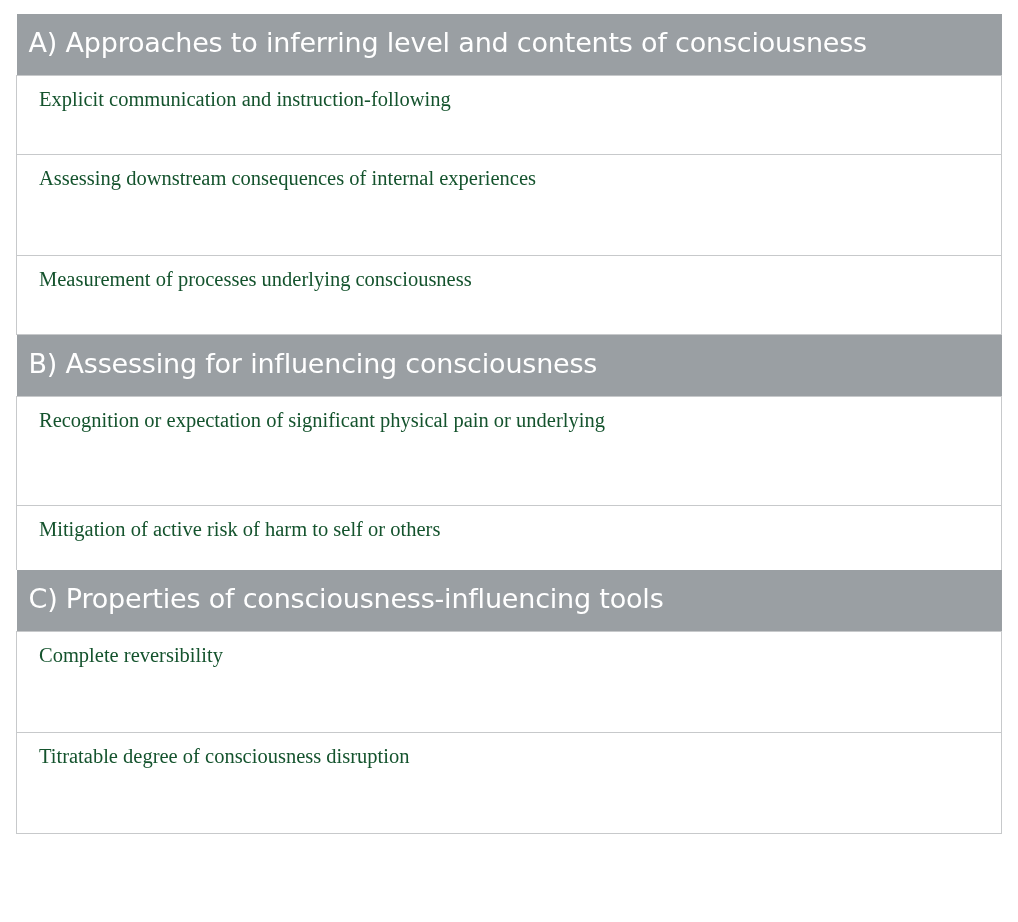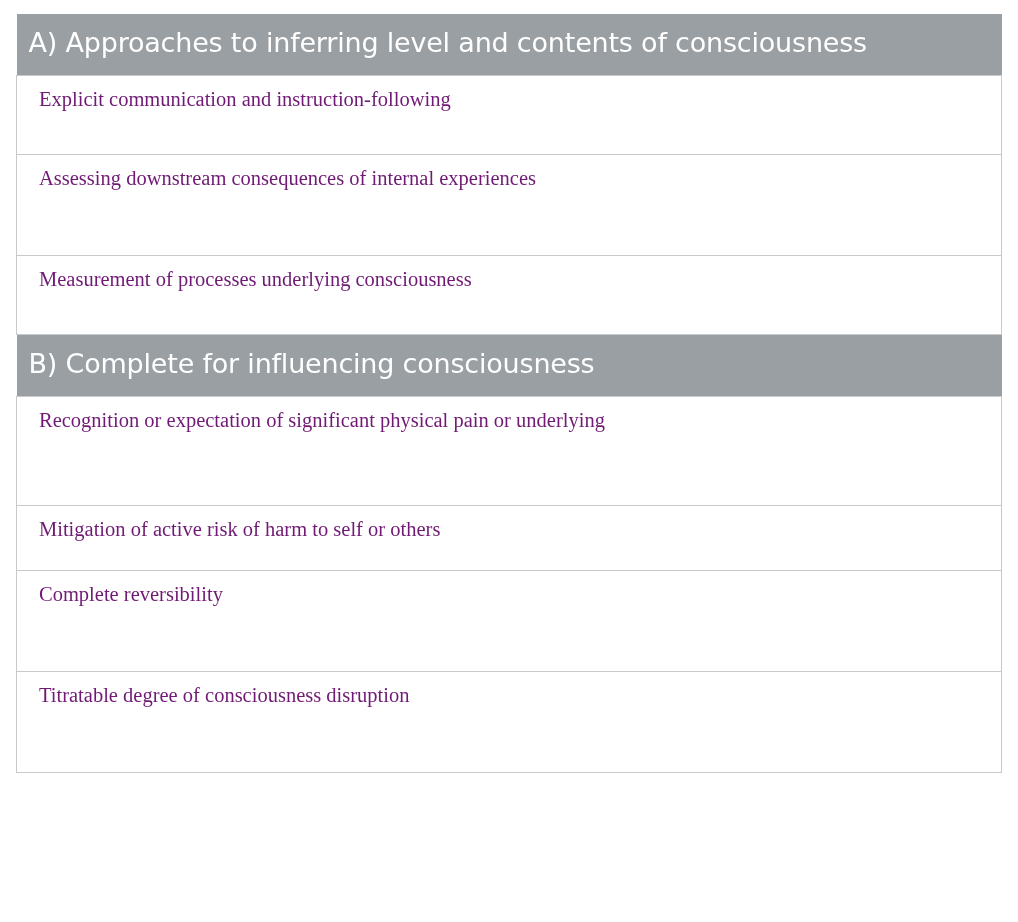--- a/index.html
+++ b/index.html
@@ -32,21 +32,21 @@
     font-weight: 400;
     letter-spacing: -0.2px;
     padding: 6px 0 9px 12px;
     border: none;
     line-height: 1.12;
     height: 46px;
     vertical-align: middle;
   }
   .item-row td {
     background: #ffffff;
-    color: #701a75;
+    color: #14532d;
     font-family: "Liberation Serif", serif;
     font-size: 20.5px;
     font-weight: 400;
     padding: 11px 10px 11px 22px;
     border-top: 1px solid #c7c9cb;
     border-bottom: 1px solid #c7c9cb;
     border-left: 1px solid #c7c9cb;
     border-right: 1px solid #c7c9cb;
     vertical-align: top;
     line-height: 1.25;
@@ -70,29 +70,32 @@
         <td class="h-56">Explicit communication and instruction-following</td>
       </tr>
       <tr class="item-row">
         <td class="h-78">Assessing downstream consequences of internal experiences</td>
       </tr>
       <tr class="item-row">
         <td class="h-56">Measurement of processes underlying consciousness</td>
       </tr>
 
       <tr class="section-row">
-        <td>B) Complete for influencing consciousness</td>
+        <td>B) Assessing for influencing consciousness</td>
       </tr>
       <tr class="item-row">
         <td class="h-86">Recognition or expectation of significant physical pain or underlying</td>
       </tr>
       <tr class="item-row">
         <td class="h-42 no-bottom">Mitigation of active risk of harm to self or others</td>
       </tr>
 
+      <tr class="section-row">
+        <td>C) Properties of consciousness-influencing tools</td>
+      </tr>
       <tr class="item-row">
         <td class="h-78">Complete reversibility</td>
       </tr>
       <tr class="item-row">
         <td class="h-78">Titratable degree of consciousness disruption</td>
       </tr>
 
     </tbody>
   </table>
 </div>

